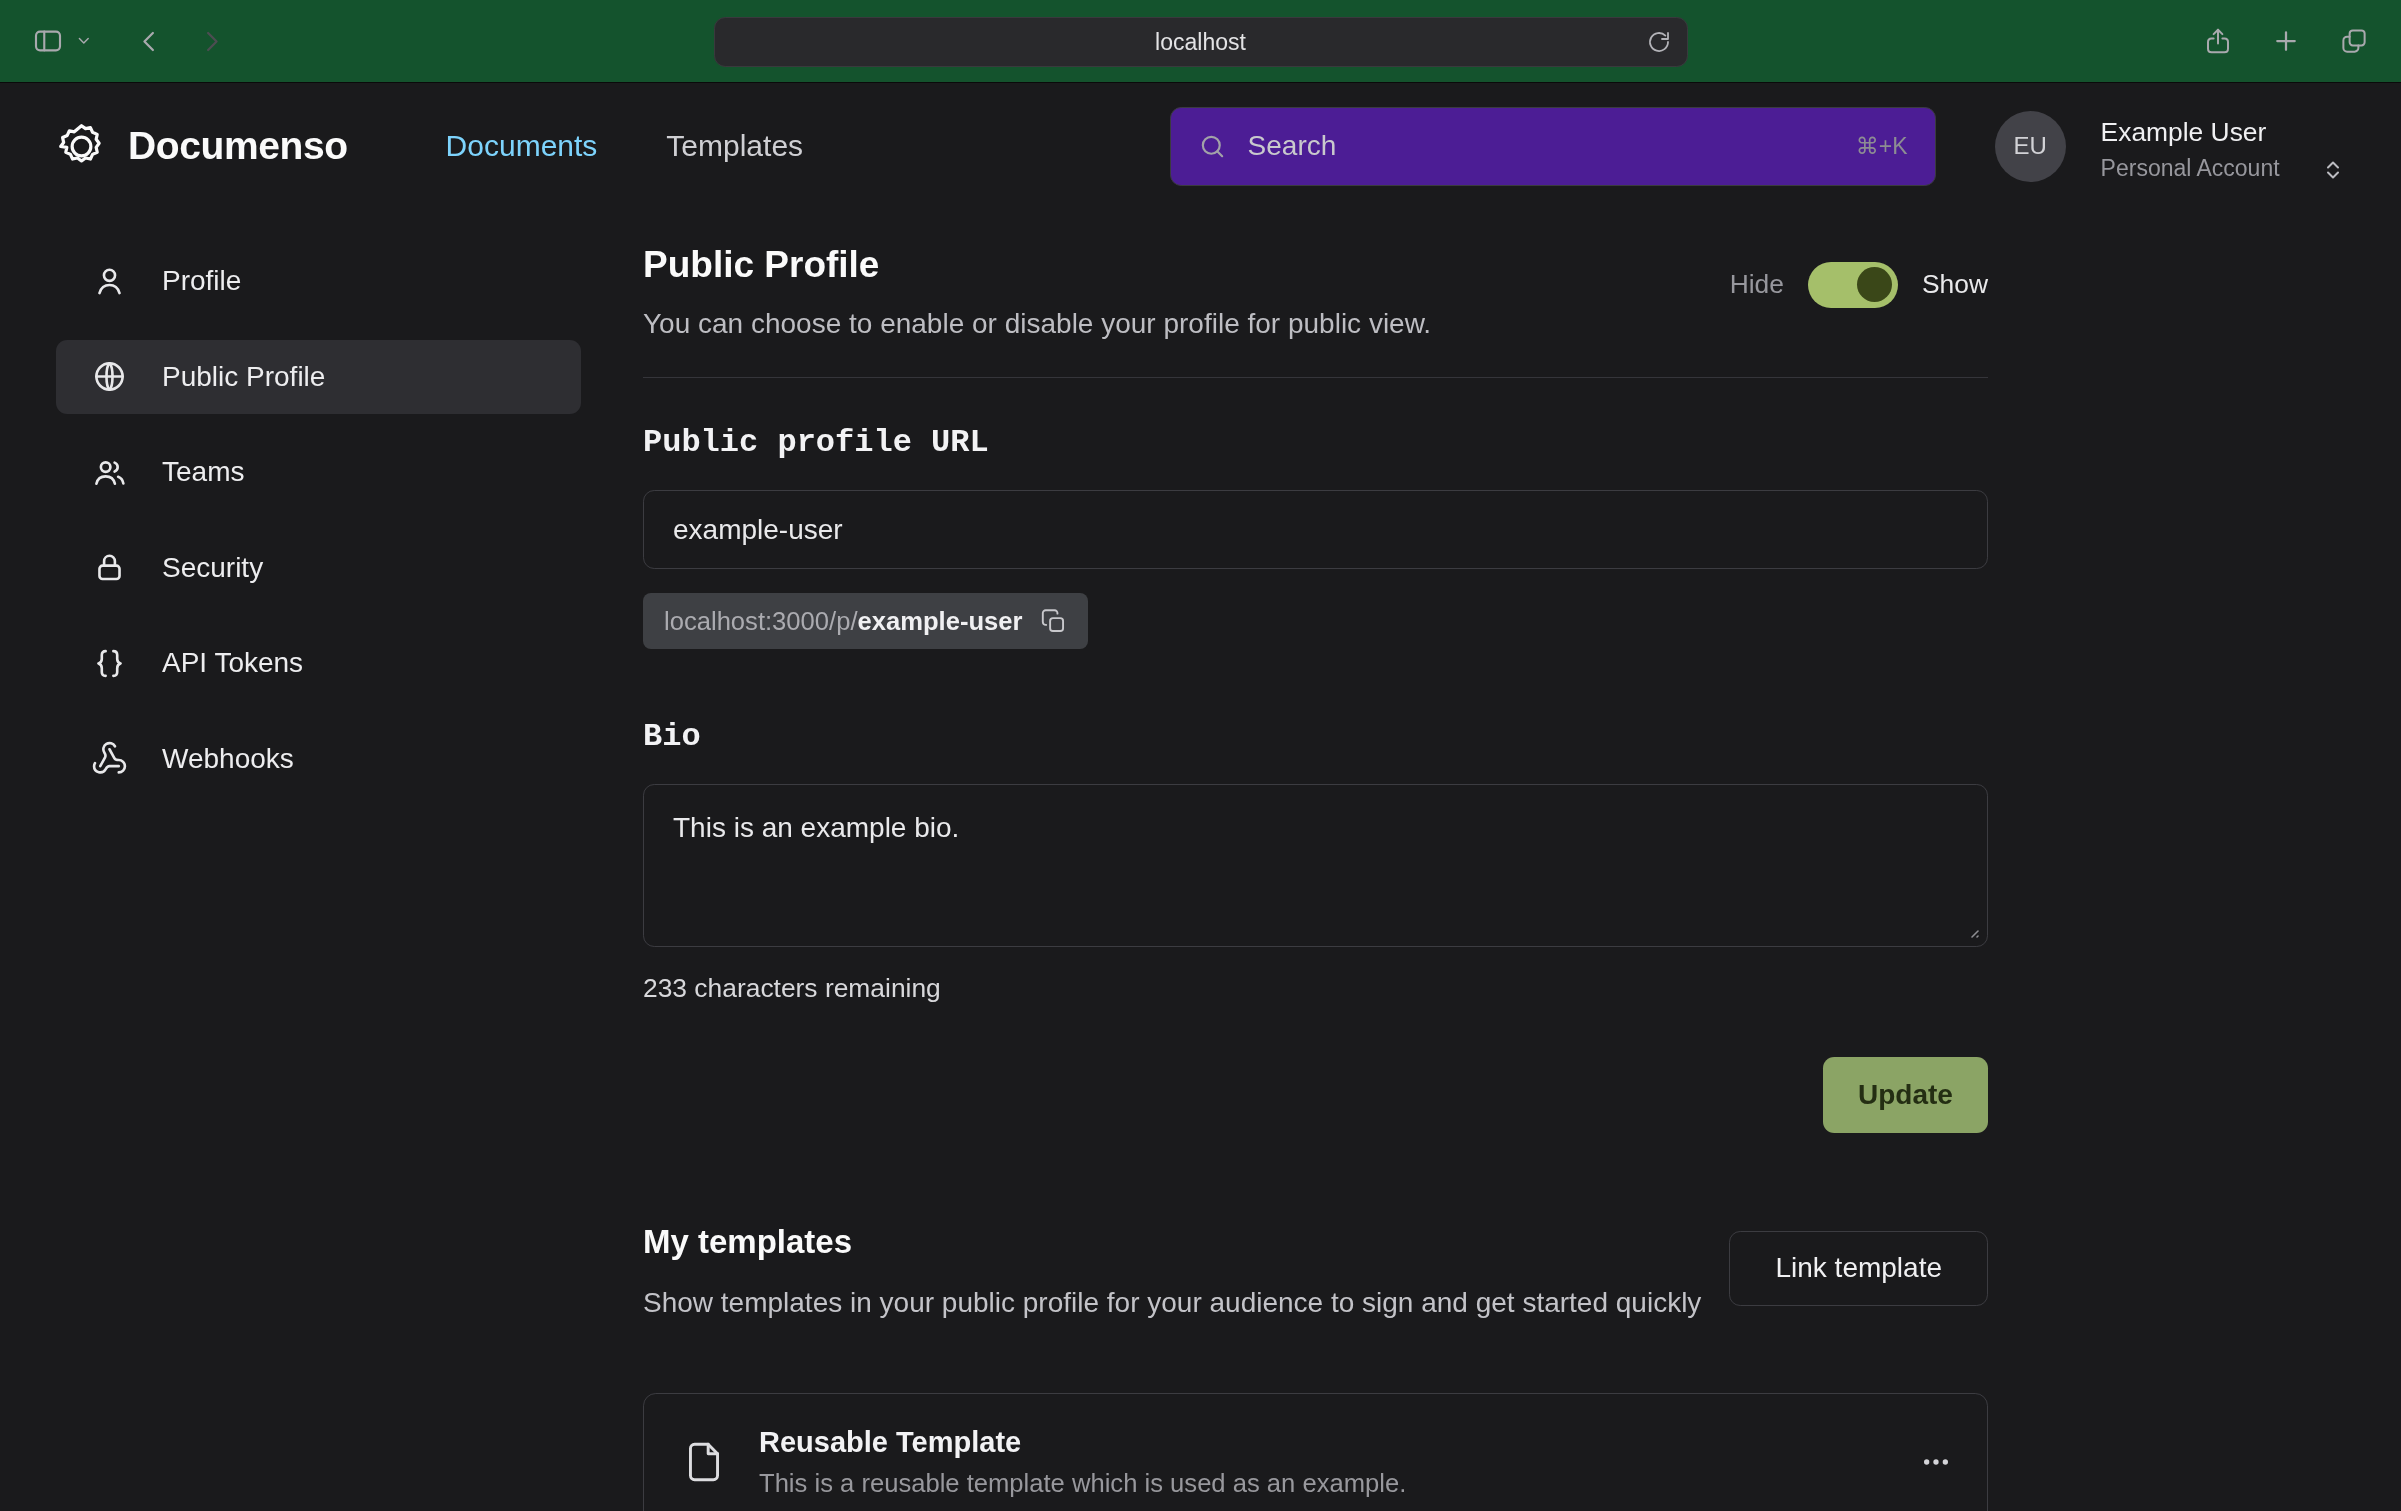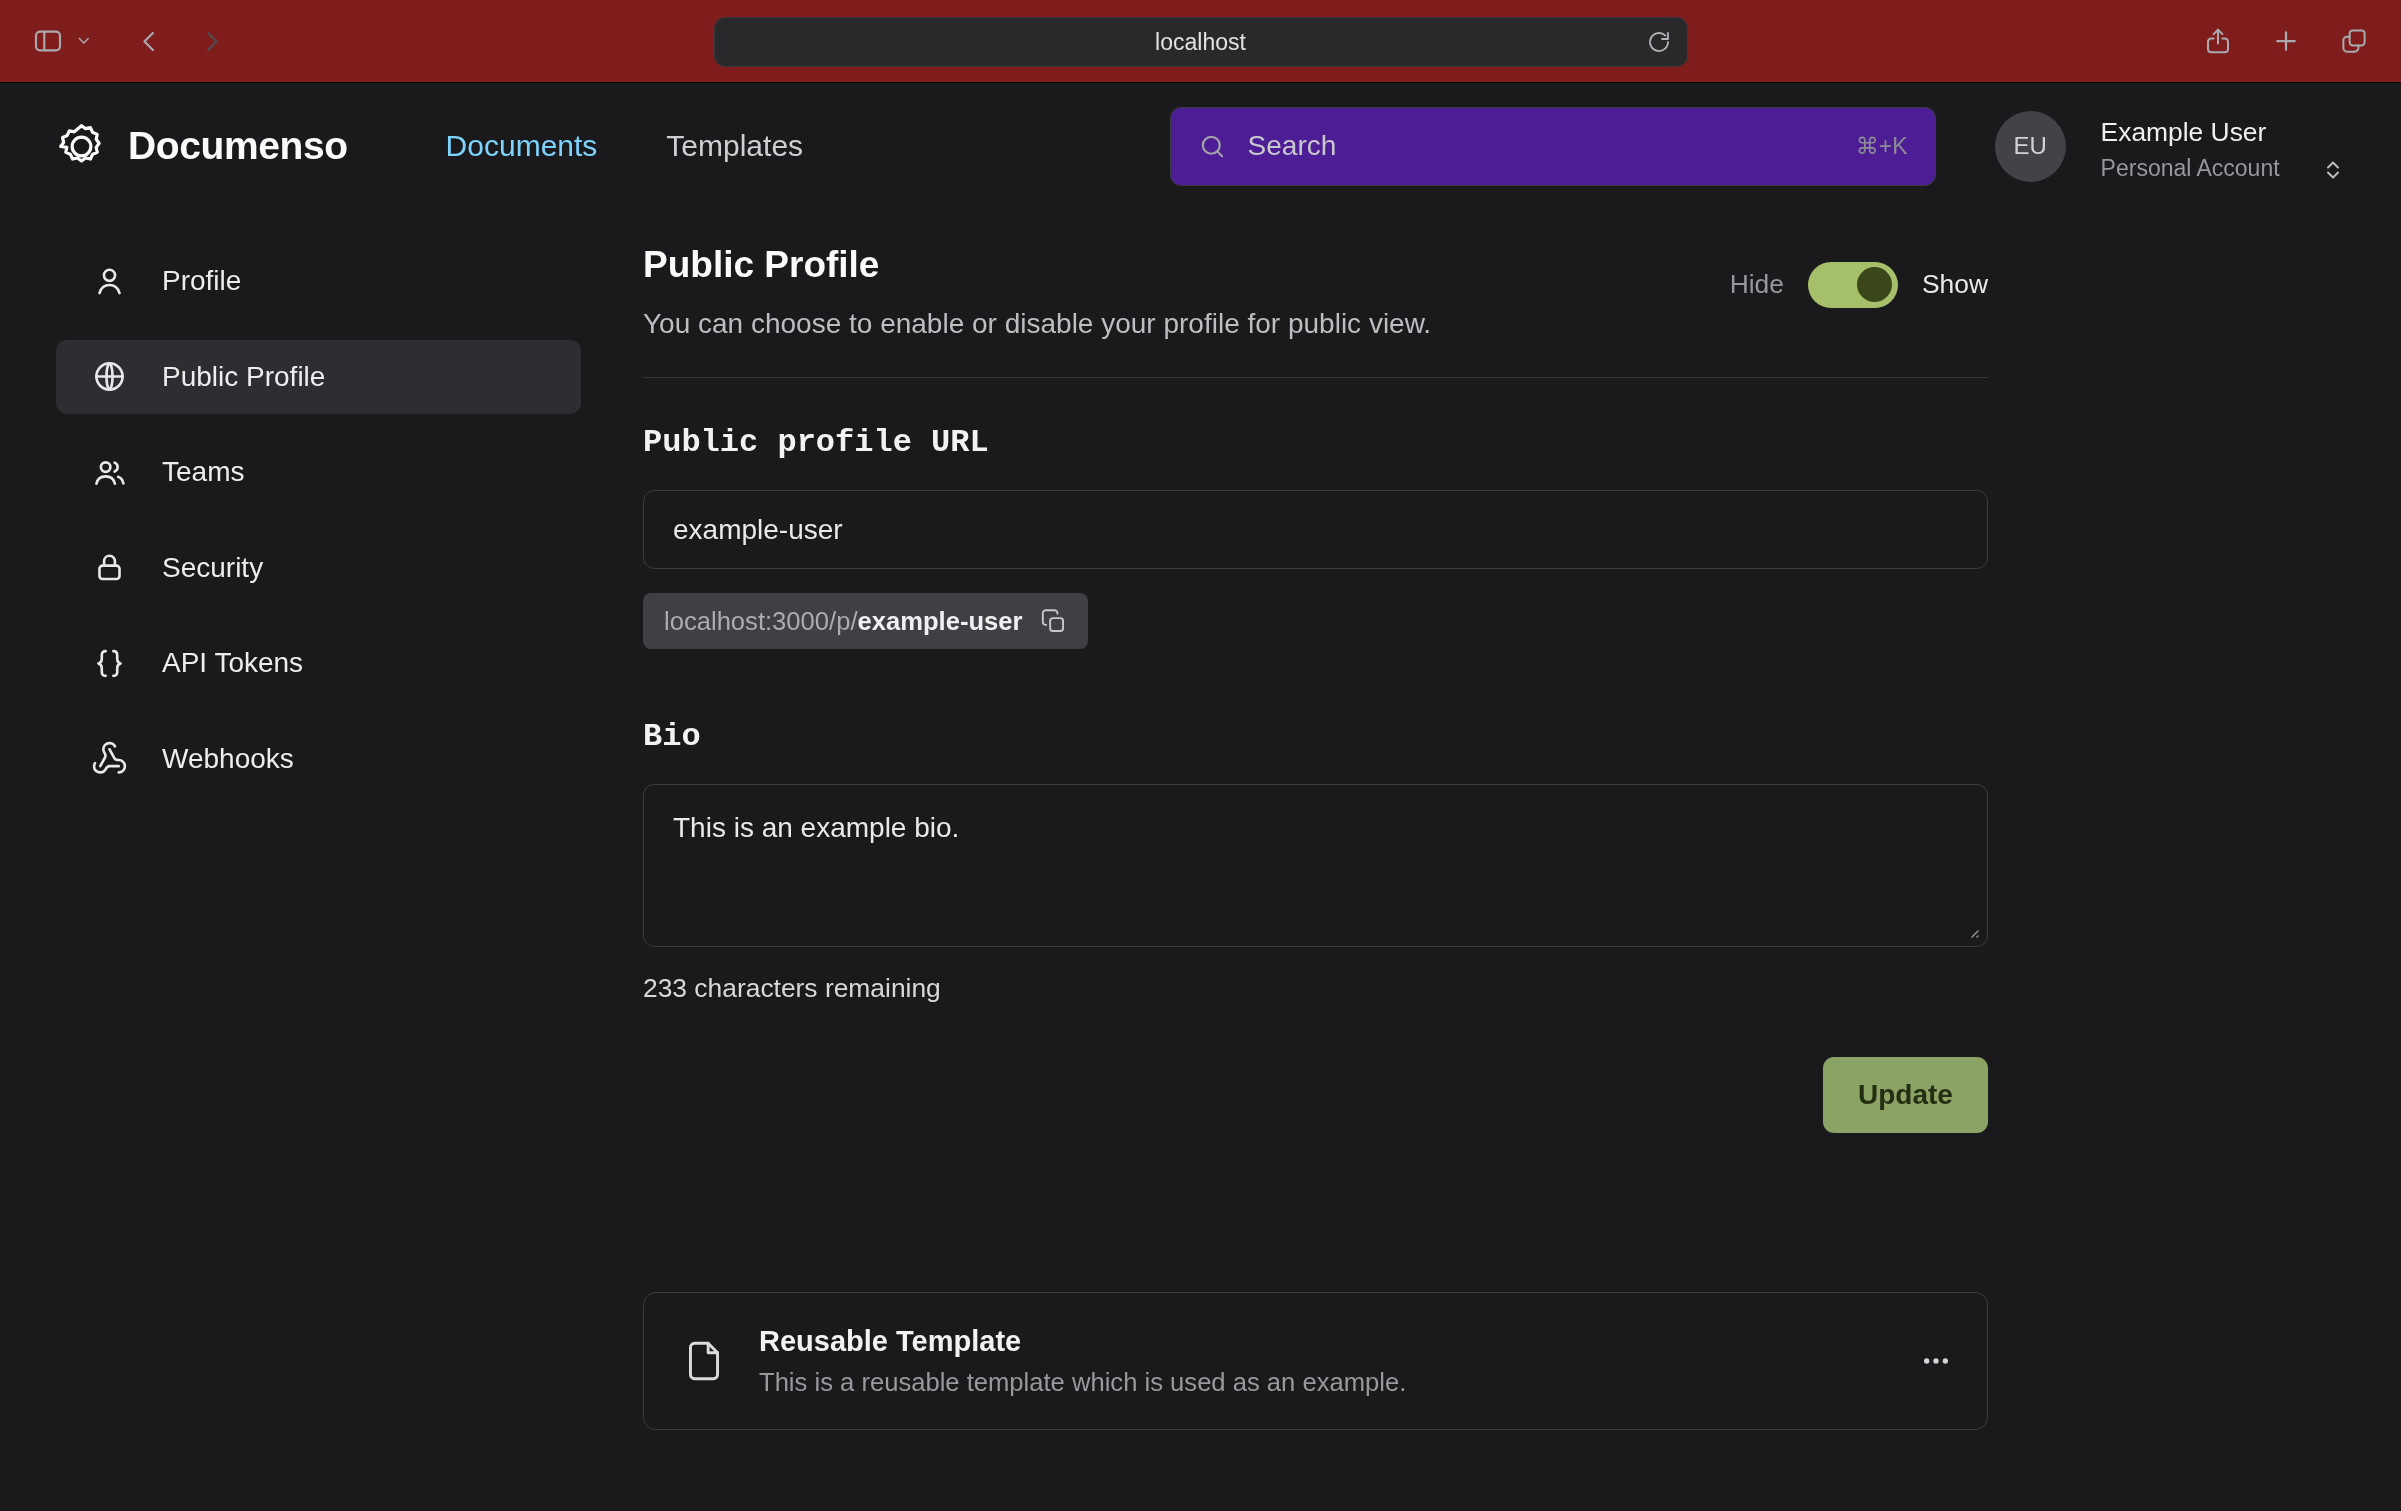--- a/index.html
+++ b/index.html
@@ -17,21 +17,21 @@
   .i36{width:29px;height:29px}
   .i38{width:30px;height:30px}
   .i40{width:32px;height:32px}
   .i44{width:37px;height:37px}
   .i62{width:50px;height:50px}
   .i64{width:51px;height:51px}
 
   
   .chrome {
     height: 83px;
-    background: #7f1d1d;
+    background: #14532d;
     border-bottom: 0.8px solid #0a0a0a;
     display: flex;
     align-items: center;
     padding: 12px 32px;
     position: relative;
   }
   .chrome-left { display: flex; align-items: center; gap: 11.2px; color: #a9a9ae; }
   .chrome-left .nav-arrows { display: flex; align-items: center; gap: 35px; margin-left: 32px; }
   .fwd { color: #4d4d52; }
   .url-field {
@@ -381,20 +381,27 @@
             <path d="M20 14 14 20"></path>
             <path d="M20 19l-1 1"></path>
           </svg>
       </span>
     </div>
     <div class="counter">233 characters remaining</div>
 
     <button class="update-btn">Update</button>
 
     <section class="tpl-section">
+      <div class="tpl-head">
+        <div>
+          <div class="tpl-title">My templates</div>
+          <p class="tpl-desc">Show templates in your public profile for your audience to sign and get started quickly</p>
+        </div>
+        <button class="link-tpl-btn">Link template</button>
+      </div>
 
       <div class="tpl-card">
         <svg class="i62 file" viewBox="0 0 24 24" fill="none" stroke="currentColor" stroke-width="1.4" stroke-linecap="round" stroke-linejoin="round">
             <path d="M14 3.5H7.5a2 2 0 0 0-2 2v13a2 2 0 0 0 2 2h9a2 2 0 0 0 2-2V8z"></path>
             <path d="M14 3.5V8h4.5"></path>
           </svg>
         <div>
           <div class="tpl-name">Reusable Template</div>
           <div class="tpl-sub">This is a reusable template which is used as an example.</div>
         </div>

